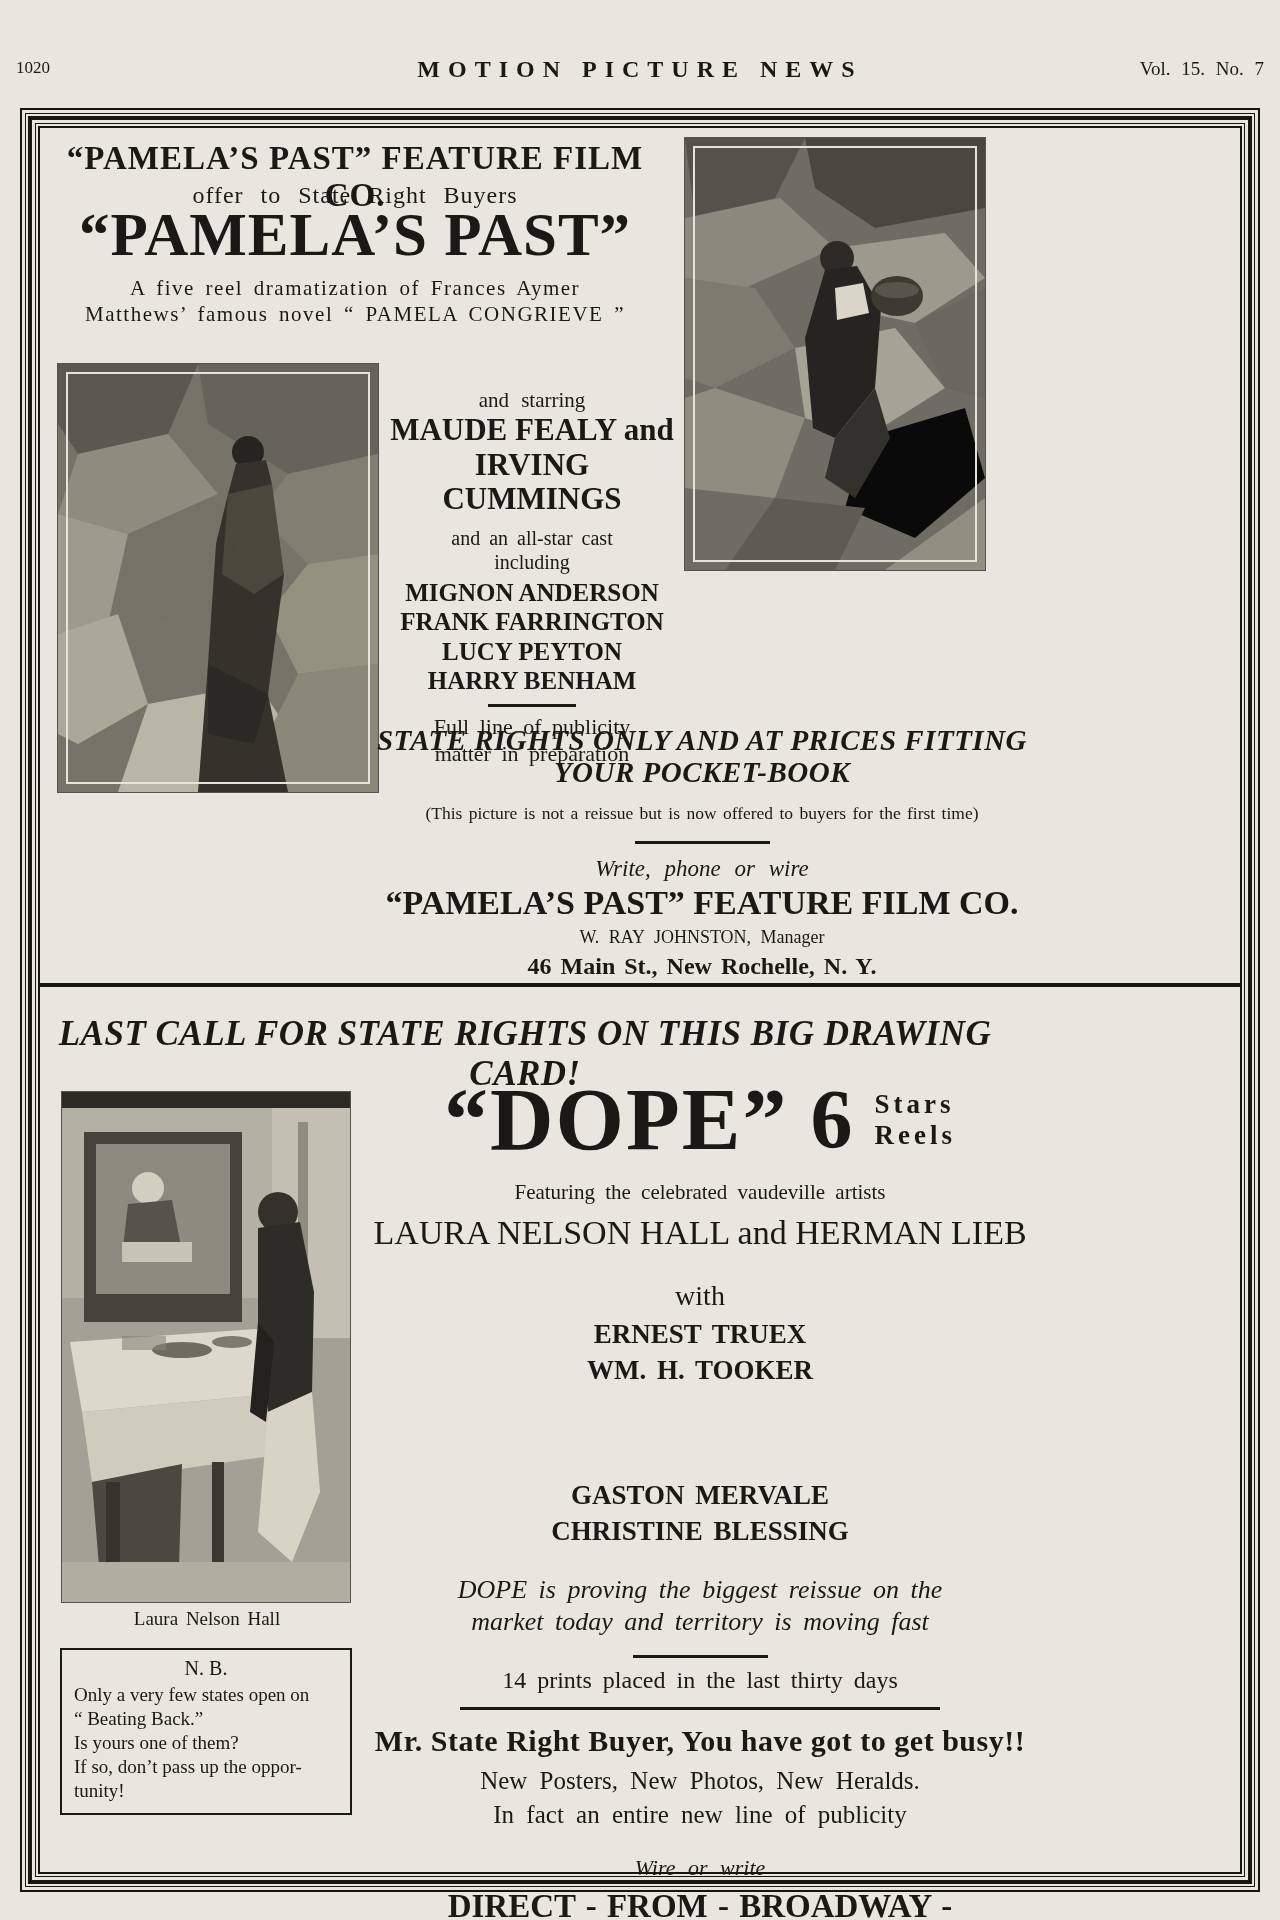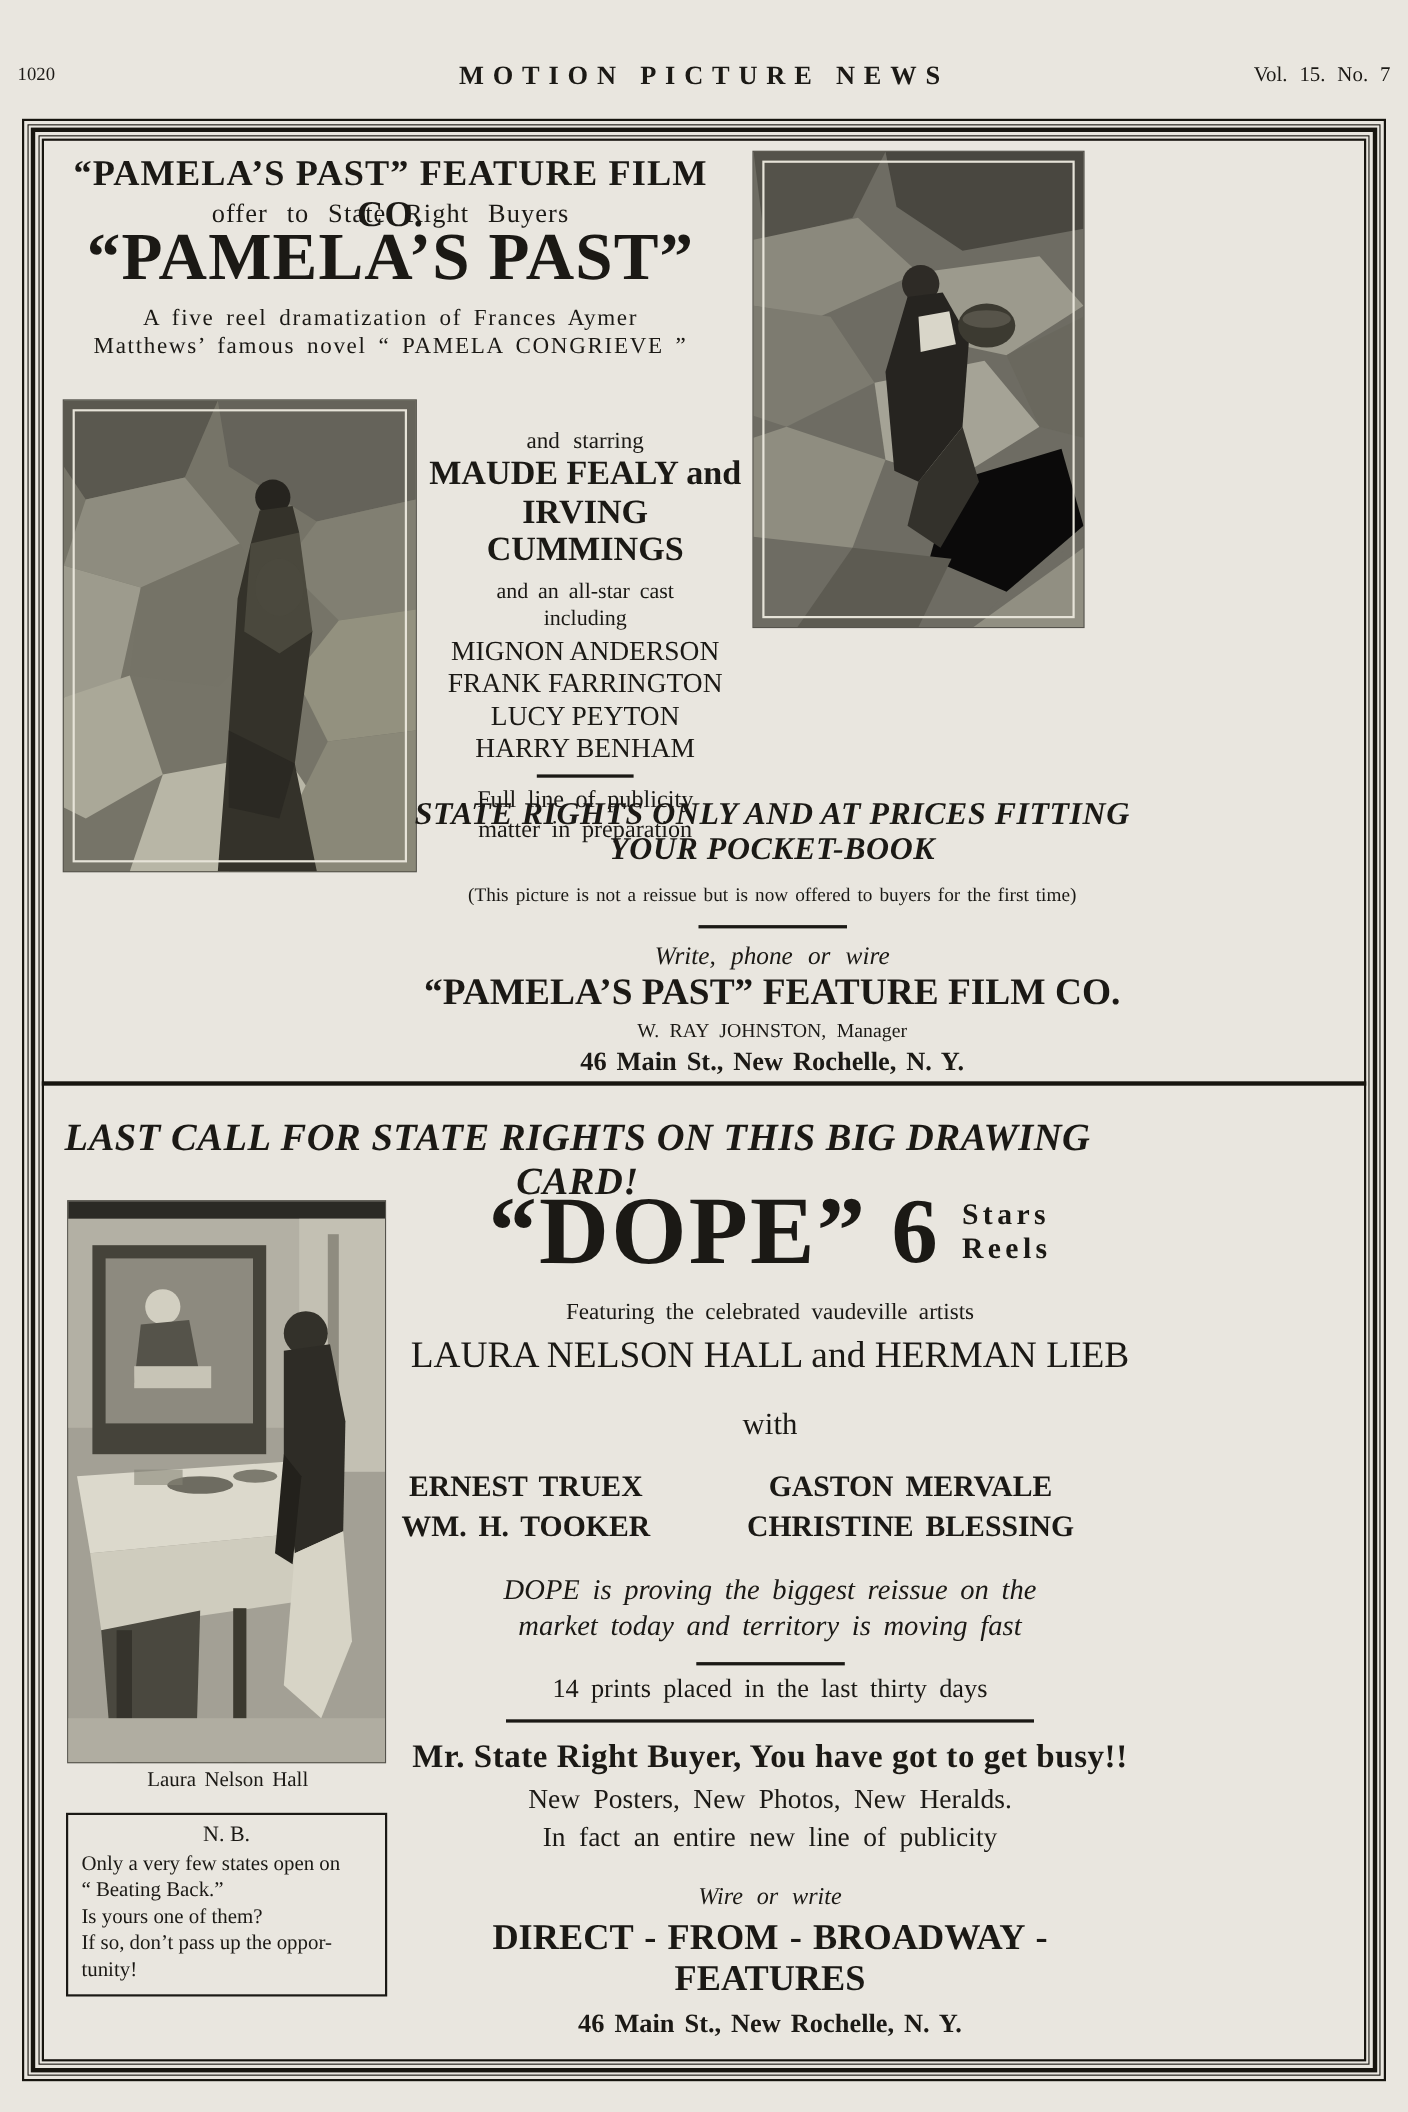--- a/index.html
+++ b/index.html
@@ -30,21 +30,21 @@
   .photo svg { display:block; width:100%; height:100%; }
   
   .ad1-company-header { left:40px; top:140px; width:630px; font-size:33px; font-weight:bold; letter-spacing:1px; }
   .ad1-offer { left:40px; top:182px; width:630px; font-size:24px; word-spacing:10px; letter-spacing:1px; }
   .ad1-title { left:30px; top:200px; width:650px; font-size:61px; font-weight:bold; letter-spacing:1px; }
   .ad1-dram { left:35px; top:276px; width:640px; font-size:21px; letter-spacing:1.5px; word-spacing:4px; line-height:1.22; }
   .ad1-mid { left:382px; top:388px; width:300px; text-align:center; }
   .ad1-mid .and-starring { font-size:21px; word-spacing:7px; }
   .ad1-mid .star { font-size:31px; font-weight:bold; line-height:1.12; }
   .ad1-mid .allstar { font-size:20px; word-spacing:4px; line-height:1.2; }
-  .ad1-mid .cast { font-size:25px; font-weight:normal; line-height:1.17; margin-top:4px; }
+  .ad1-mid .cast { font-size:25px; font-weight:bold; line-height:1.17; margin-top:4px; }
   .ad1-mid .rule { width:88px; margin:9px auto 7px; }
   .ad1-mid .pub { font-size:22px; word-spacing:5px; line-height:1.2; }
   .ad1-footer { left:372px; top:724px; width:660px; text-align:center; }
   .ad1-footer .state { font-size:29px; font-weight:bold; font-style:italic; line-height:1.12; letter-spacing:0.5px; }
   .ad1-footer .note { font-size:17.5px; margin-top:14px; word-spacing:2px; }
   .ad1-footer .rule { width:135px; margin:17px auto 0; }
   .ad1-footer .write { font-style:italic; font-size:23px; word-spacing:8px; margin-top:12px; }
   .ad1-footer .company { font-size:34px; font-weight:bold; margin-top:2px; }
   .ad1-footer .manager { font-size:18px; word-spacing:5px; margin-top:5px; }
   .ad1-footer .addr { font-size:24px; font-weight:bold; word-spacing:3px; margin-top:5px; }
@@ -53,21 +53,21 @@
   .ad2-headline { left:52px; top:1014px; width:946px; font-size:35px; font-weight:bold; font-style:italic; letter-spacing:0.5px; }
   .ad2-right { left:365px; top:1076px; width:670px; text-align:center; }
   .dope-row { display:flex; justify-content:center; align-items:center; gap:22px; }
   .dope-title { font-size:88px; font-weight:bold; line-height:1; letter-spacing:2px; }
   .dope-number { font-size:84px; font-weight:bold; line-height:1; }
   .dope-stack { text-align:left; }
   .dope-stack div { font-size:27px; font-weight:bold; letter-spacing:4px; line-height:1.15; }
   .ad2-featuring { font-size:21px; word-spacing:5px; margin-top:16px; }
   .ad2-stars { font-size:34px; font-weight:normal; margin-top:9px; }
   .ad2-with { font-size:28px; margin-top:28px; }
-  .ad2-cast { display:flex; justify-content:flex-start; gap:88px; margin-top:21px; }
+  .ad2-cast { display:flex; justify-content:flex-start; gap:88px; margin-top:4px;flex-direction:column; }
   .ad2-cast div { font-size:27px; font-weight:bold; line-height:1.35; word-spacing:4px; }
   .ad2-reissue { font-size:26px; font-style:italic; word-spacing:5px; line-height:1.25; margin-top:24px; }
   .ad2-ruleA { width:135px; margin:16px auto 0; }
   .ad2-prints { font-size:24px; word-spacing:5px; margin-top:9px; }
   .ad2-ruleB { width:480px; margin:13px auto 0; }
   .ad2-busy { font-size:30px; font-weight:bold; margin-top:14px; letter-spacing:0.5px; }
   .ad2-posters { font-size:25px; word-spacing:6px; line-height:1.35; margin-top:6px; }
   .ad2-wire { font-style:italic; font-size:22px; word-spacing:7px; margin-top:24px; }
   .ad2-company { font-size:33px; font-weight:bold; margin-top:7px; word-spacing:2px; }
   .ad2-addr { font-size:24px; font-weight:bold; word-spacing:3px; margin-top:9px; }

